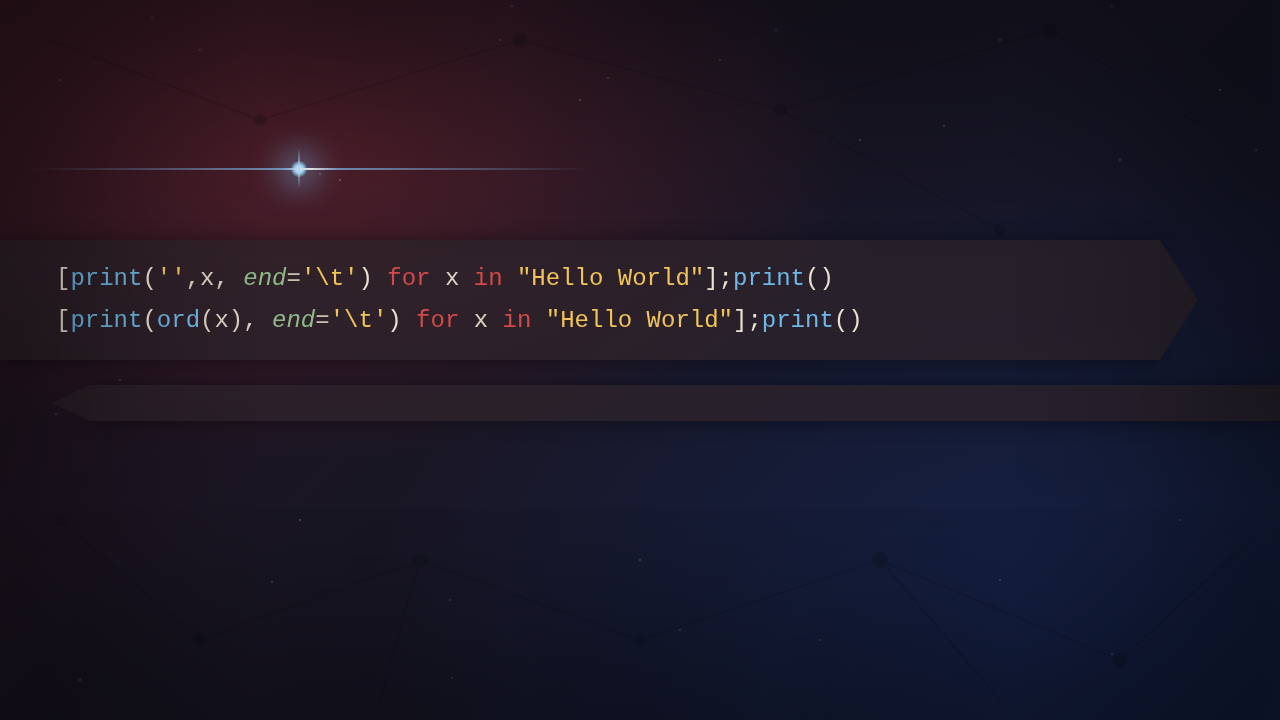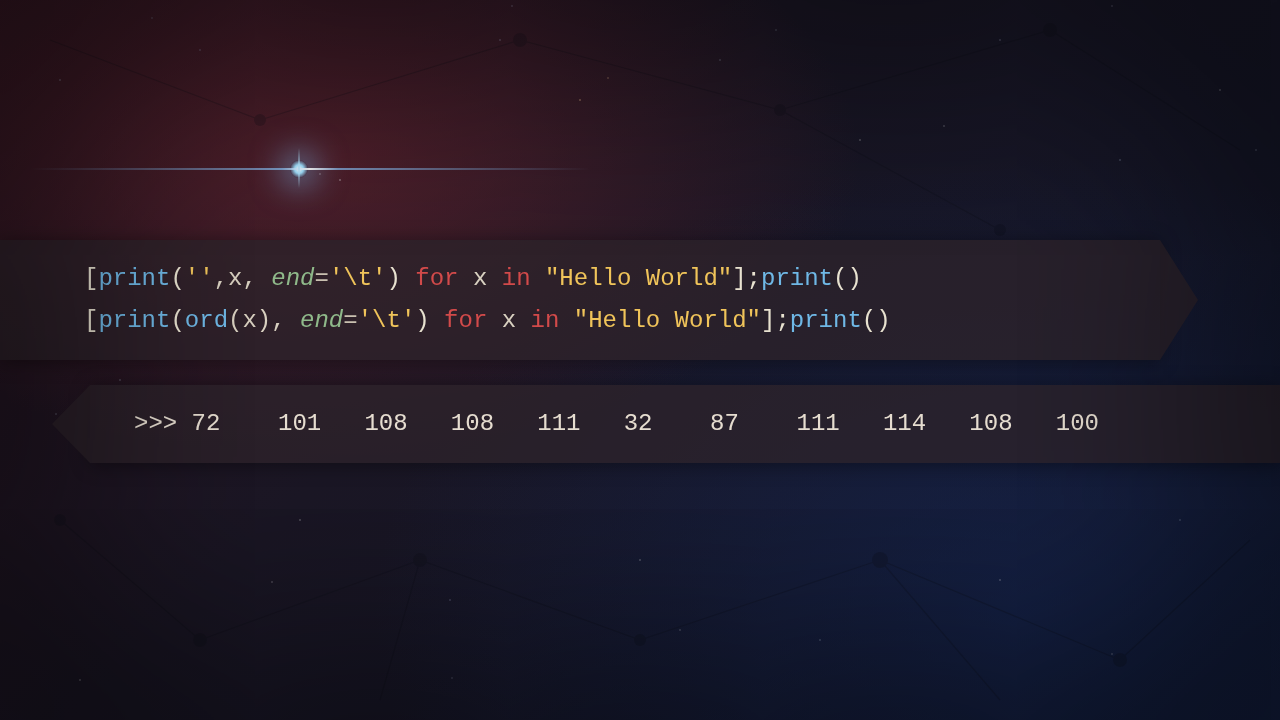--- a/index.html
+++ b/index.html
@@ -44,21 +44,21 @@
   .flare .v{position:absolute;left:8px;top:-12px;width:2px;height:40px;background:linear-gradient(180deg,transparent,rgba(180,230,255,.8),transparent)}
   
   svg.net{position:absolute;inset:0;pointer-events:none;opacity:.25}
   svg.net circle{fill:#0a0c14}
   svg.net line{stroke:#0a0c14;stroke-width:1.2}
   
   .banner{
     position:absolute;left:0;
     background:rgba(45,35,42,.78);
     box-shadow:0 2px 18px rgba(0,0,0,.4);
-    padding:18px 34px 18px 84px;
+    padding:18px 34px 18px 56px;
     font-size:24px;line-height:1.75;
     color:#ddd;
     box-sizing:border-box;
   }
   .code-banner{top:240px;width:1160px}
   .out-banner{top:385px;left:90px;width:1190px;padding-left:44px}
   
   .code-banner::after{
     content:"";position:absolute;right:-38px;top:0;bottom:0;width:38px;
     background:linear-gradient(to right,rgba(45,35,42,.78) 0,rgba(45,35,42,.78) 2%,transparent 2%);
@@ -121,16 +121,15 @@
     <div class="v"></div>
     <div class="core"></div>
 </div>
 
 <div class="banner code-banner">
   <pre><span class="pun">[</span><span class="fn">print</span><span class="pun">(</span><span class="str">''</span><span class="var">,x, </span><span class="kw-end">end</span><span class="op">=</span><span class="str">'\t'</span><span class="pun">) </span><span class="kw">for</span><span class="var"> x </span><span class="kw">in</span><span class="var"> </span><span class="str">"Hello World"</span><span class="pun">];</span><span class="fn">print</span><span class="pun">()</span></pre>
   <pre><span class="pun">[</span><span class="fn">print</span><span class="pun">(</span><span class="fn">ord</span><span class="var">(x), </span><span class="kw-end">end</span><span class="op">=</span><span class="str">'\t'</span><span class="pun">) </span><span class="kw">for</span><span class="var"> x </span><span class="kw">in</span><span class="var"> </span><span class="str">"Hello World"</span><span class="pun">];</span><span class="fn">print</span><span class="pun">()</span></pre>
 </div>
 
 <div class="banner out-banner">
-  <div class="out-line" id="out-codes">&gt;&gt;&gt; 72    101   108   108   111   32    87    111   114   108   100   </div>
 </div>
 
 <div class="vig"></div>
 
 </body></html>

